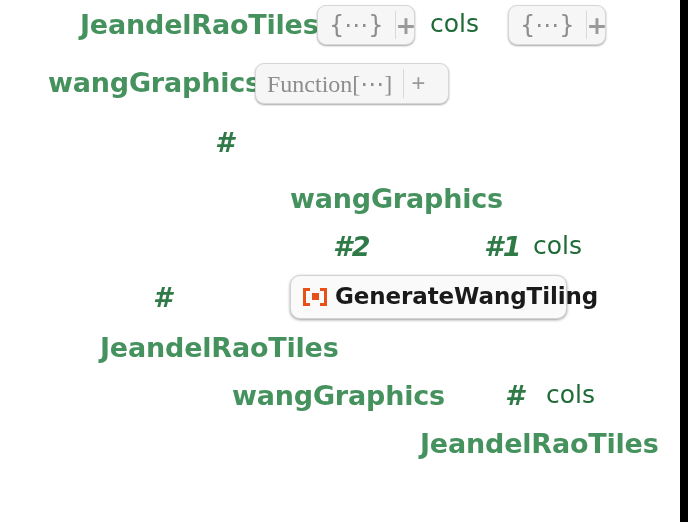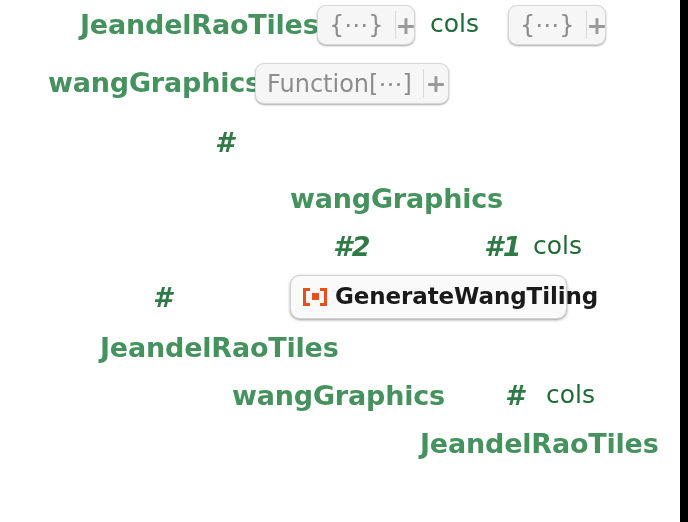--- a/index.html
+++ b/index.html
@@ -128,21 +128,21 @@
   <span class="tok sym-global" style="left:430px; top:11px;">cols</span>
 
   <div class="chip" style="left:508px; top:5px; width:98px; height:40px;">
     <span class="chip-body">{⋯}</span>
     <span class="chip-sep"></span>
     <span class="chip-plus">+</span>
   </div>
 
   <span class="tok sym-local" style="left:48px; top:69px;">wangGraphics</span>
 
-  <div class="chip" style="left:255px; top:63px; width:194px; height:41px;">
+  <div class="chip" style="left:255px; top:63px; width:194px; height:41px;font-family:Liberation Serif, serif;">
     <span class="chip-body">Function[⋯]</span>
     <span class="chip-sep"></span>
     <span class="chip-plus">+</span>
   </div>
 
   <span class="tok slot" style="left:215px; top:129px;">#</span>
 
   <span class="tok sym-local" style="left:290px; top:185px;">wangGraphics</span>
 
   <span class="tok slot" style="left:333px; top:233px;">#2</span>

